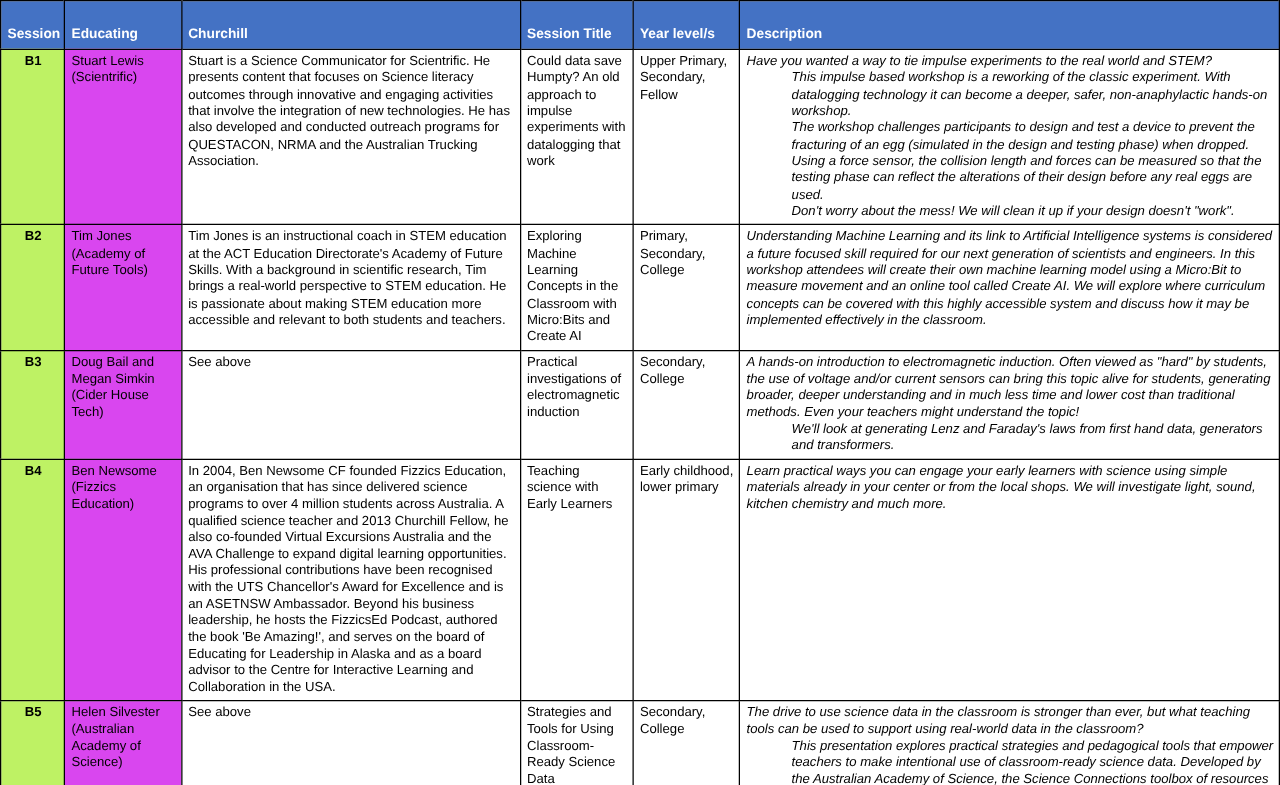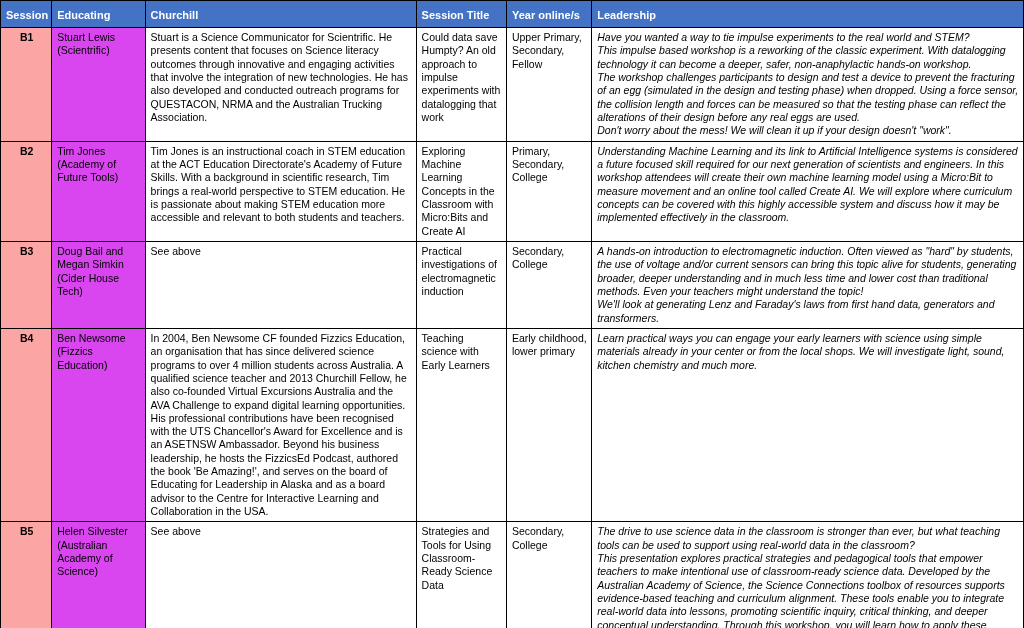--- a/index.html
+++ b/index.html
@@ -28,63 +28,63 @@
     font-size: 10.5px;
     line-height: 1.27;
     color: #000000;
   }
   table.schedule thead th {
     background: #4472c4;
     color: #ffffff;
     font-weight: bold;
     text-align: left;
     font-size: 11px;
-    padding-top: 8px;
+    padding-top: 20px;
     padding-bottom: 4px;
     vertical-align: middle;
   }
   td.session-cell {
-    background: #fca5a5;
+    background: #bef264;
     text-align: center;
     vertical-align: middle;
     font-weight: bold;
     font-size: 11.5px;
   }
   td.presenter-cell {
     background: #d946ef;
   }
   .cw-session { width: 51px; }
   .cw-presenter { width: 93px; }
   .cw-bio { width: 270px; }
   .cw-title { width: 90px; }
   .cw-year { width: 85px; }
   .cw-desc { width: 430px; }
   .para { margin: 0; font-style: italic; }
-  .para + .para { margin-top: 0px; }
+  .para + .para { margin-top: 0px; margin-left: 36px; }
 </style>
 </head>
 <body>
 
 <table class="schedule">
   <colgroup>
     <col class="cw-session">
     <col class="cw-presenter">
     <col class="cw-bio">
     <col class="cw-title">
     <col class="cw-year">
     <col class="cw-desc">
   </colgroup>
   <thead>
     <tr>
       <th>Session</th>
       <th>Educating</th>
       <th>Churchill</th>
       <th>Session Title</th>
-      <th>Year online/s</th>
-      <th>Leadership</th>
+      <th>Year level/s</th>
+      <th>Description</th>
     </tr>
   </thead>
   <tbody>
     <tr>
       <td class="session-cell">B1</td>
       <td class="presenter-cell">Stuart Lewis (Scientrific)</td>
       <td>Stuart is a Science Communicator for Scientrific. He presents content that focuses on Science literacy outcomes through innovative and engaging activities that involve the integration of new technologies.  He has also developed and conducted outreach programs for QUESTACON, NRMA and the Australian Trucking Association.</td>
       <td>Could data save Humpty? An old approach to impulse experiments with datalogging that work</td>
       <td>Upper Primary, Secondary, Fellow</td>
       <td>

